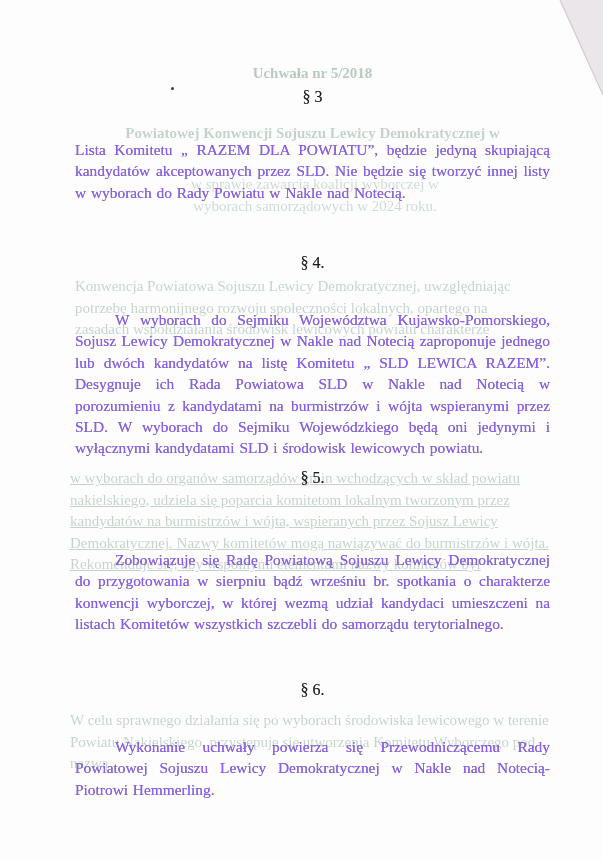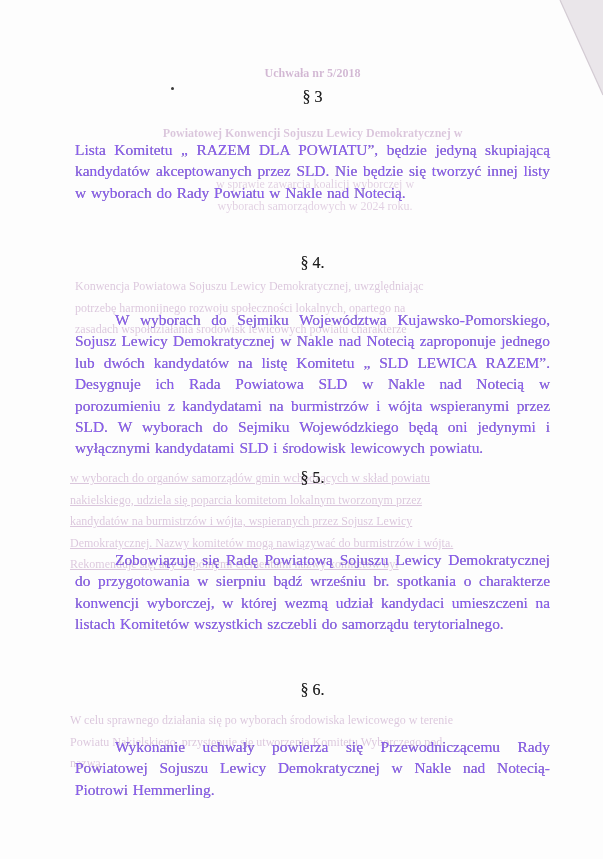--- a/index.html
+++ b/index.html
@@ -32,25 +32,25 @@
     line-height: 21.4px;
     text-align: justify;
     word-spacing: 1px;
     color: #8b5cf6;
     text-shadow: 0 0 0.5px rgba(30,30,30,0.55);
   }
   .indent { text-indent: 40px; }
 
   .ghost {
     position: absolute;
-    color: #701a75;
+    color: #14532d;
     opacity: 0.26;
     filter: blur(0.6px);
     white-space: pre-line;
-    font-size: 12px;
+    font-size: 15px;
     line-height: 21.6px;
     pointer-events: none;
   }
   .ghost-title {
     top: 63px; left: 75px; width: 475px;
     text-align: center; font-weight: bold; opacity: 0.30;
   }
   .ghost-subtitle {
     top: 123px; left: 75px; width: 475px;
     text-align: center; font-weight: bold; opacity: 0.24;

